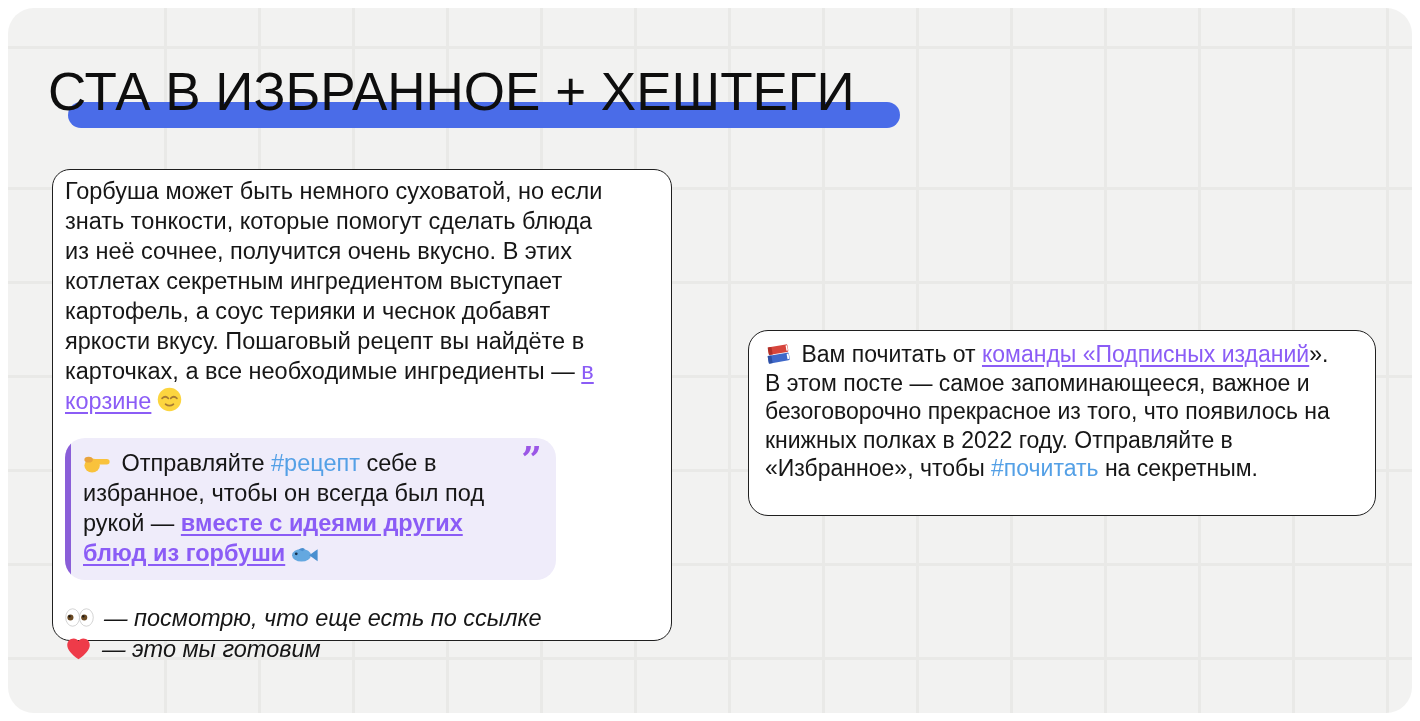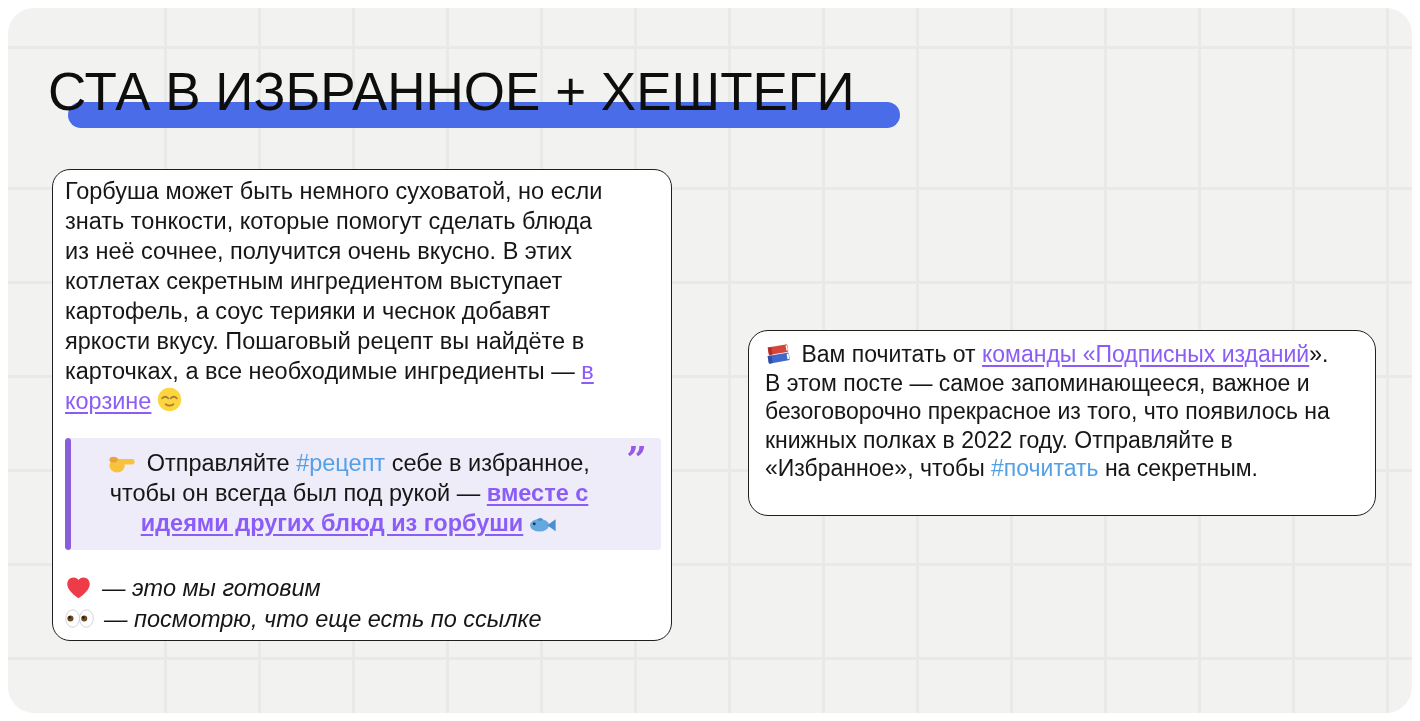--- a/index.html
+++ b/index.html
@@ -66,27 +66,26 @@
     color: #8b5cf6;
     text-decoration: underline;
     text-underline-offset: 3px;
     cursor: pointer;
   }
   .lnk-bold { font-weight: 700; }
   .tag { color: #54a0e6; cursor: pointer; }
   .quote {
     position: relative;
     margin-top: 22px;
-    width: 596px;
+    width: 491px;
     box-sizing: border-box;
     background: #efecfa;
-    border-radius: 3px;
+    border-radius: 20px;
     display: flex;
     overflow: hidden;
-    text-align: center;
   }
   .quote-accent-bar {
     flex: none;
     width: 6px;
     background: #8a5ed8;
     border-radius: 3px;
   }
   .quote-content {
     padding: 10px 46px 12px 12px;
   }
@@ -141,35 +140,35 @@
         <path d="M26 14 L38 5.5 L38 22.5 Z" fill="#4a8fd0"></path>
         <path d="M11 6 Q16 1.5 20 5.5 L16.5 8.5 Z" fill="#4a8fd0"></path>
         <circle cx="7.5" cy="12" r="2" fill="#17324f"></circle>
       </svg>
       <span class="quote-mark">”</span>
     </div>
   </div>
 
   <div class="reactions">
     <div class="reaction">
-      <svg class="emoji" viewBox="0 0 32 30" width="27" height="25">
-        <path d="M16 28 C7.5 22 2.5 16.5 2.5 10.8 2.5 6.4 5.9 3 10.2 3 c2.4 0 4.6 1.2 5.8 3.1 C17.2 4.2 19.4 3 21.8 3 26.1 3 29.5 6.4 29.5 10.8 c0 5.7 -5 11.2 -13.5 17.2 z" fill="#ee3b49"></path>
-      </svg>
-      <span>— это мы готовим</span>
-    </div>
-    <div class="reaction">
       <svg class="emoji" viewBox="0 0 40 26" width="29" height="19">
         <ellipse cx="10.5" cy="13" rx="9.5" ry="12" fill="#ffffff" stroke="#c4c4c4" stroke-width="1"></ellipse>
         <ellipse cx="29.5" cy="13" rx="9.5" ry="12" fill="#ffffff" stroke="#c4c4c4" stroke-width="1"></ellipse>
         <circle cx="7.5" cy="13" r="4.2" fill="#6b4a23"></circle>
         <circle cx="26.5" cy="13" r="4.2" fill="#6b4a23"></circle>
         <circle cx="6.3" cy="11.5" r="1.6" fill="#171717"></circle>
         <circle cx="25.3" cy="11.5" r="1.6" fill="#171717"></circle>
       </svg>
       <span>— посмотрю, что еще есть по ссылке</span>
+    </div>
+    <div class="reaction">
+      <svg class="emoji" viewBox="0 0 32 30" width="27" height="25">
+        <path d="M16 28 C7.5 22 2.5 16.5 2.5 10.8 2.5 6.4 5.9 3 10.2 3 c2.4 0 4.6 1.2 5.8 3.1 C17.2 4.2 19.4 3 21.8 3 26.1 3 29.5 6.4 29.5 10.8 c0 5.7 -5 11.2 -13.5 17.2 z" fill="#ee3b49"></path>
+      </svg>
+      <span>— это мы готовим</span>
     </div>
   </div>
 </div>
 
 <div class="card card-right">
   <svg class="emoji emoji-lead" viewBox="0 0 34 30" width="26" height="23">
     <g transform="rotate(-10 17 15)">
       <rect x="3" y="16" width="28" height="10" rx="2" fill="#3f68c9"></rect>
       <rect x="3" y="16" width="5" height="10" fill="#2d4fa3"></rect>
       <rect x="28" y="17.5" width="2.5" height="7" fill="#ffffff"></rect>

